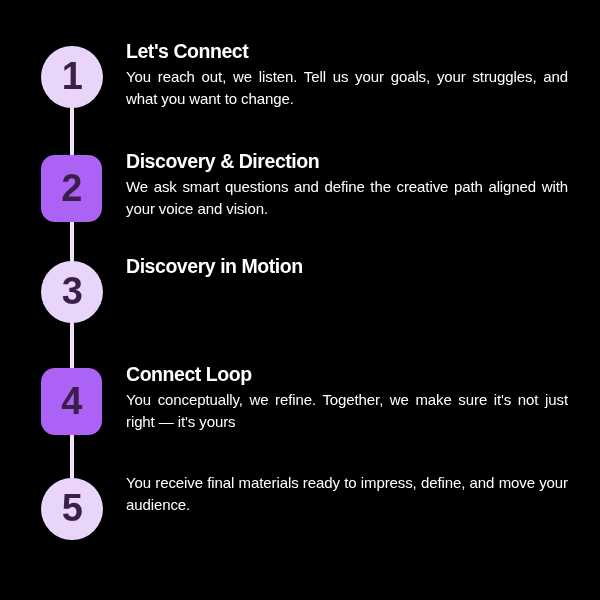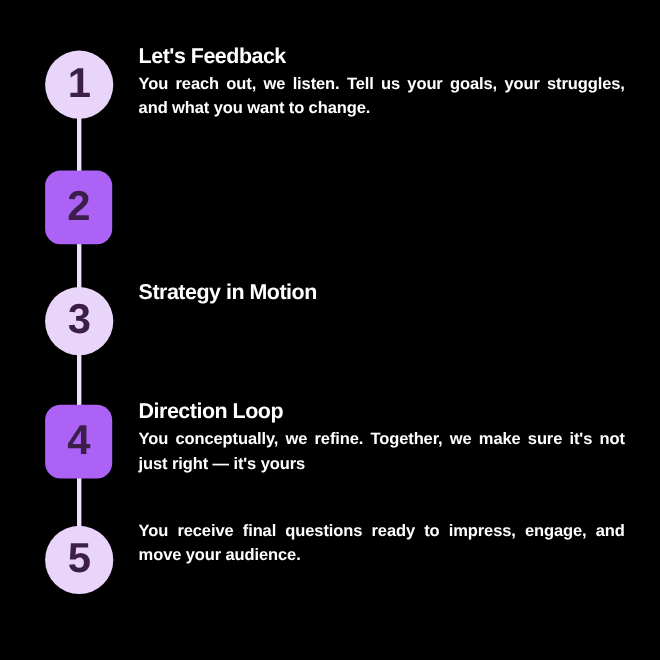--- a/index.html
+++ b/index.html
@@ -87,73 +87,77 @@
     font-size:19.5px;
     font-weight:bold;
     letter-spacing:-0.45px;
     line-height:1.15;
     margin:0 0 4px 0;
     white-space:nowrap;
   }
   .step-desc{
     color:#FFFFFF;
     font-size:15px;
-    font-weight:bold;
+    font-weight:normal;
     line-height:1.45;
     letter-spacing:-0.1px;
     text-align:justify;
     text-justify:inter-word;
     margin:0;
     white-space:pre-wrap;
   }
 </style>
 </head>
 <body>
 
 <div id="timeline">
 
   <div class="rail"></div>
 
   <div class="step step-1">
     <div class="badge circle">
       <span class="badge-num">1</span>
     </div>
     <div class="content">
-      <h3 class="step-title">Let's Feedback</h3>
+      <h3 class="step-title">Let's Connect</h3>
       <p class="step-desc">You reach out, we listen. Tell us your goals, your struggles, and what you want to change.</p>
     </div>
   </div>
 
   <div class="step step-2">
     <div class="badge square">
       <span class="badge-num">2</span>
     </div>
+    <div class="content">
+      <h3 class="step-title">Discovery &amp; Direction</h3>
+      <p class="step-desc">We ask smart questions and define the creative path aligned with your voice and vision.</p>
+    </div>
   </div>
 
   <div class="step step-3">
     <div class="badge circle">
       <span class="badge-num">3</span>
     </div>
     <div class="content">
-      <h3 class="step-title">Strategy in Motion</h3>
+      <h3 class="step-title">Discovery in Motion</h3>
     </div>
   </div>
 
   <div class="step step-4">
     <div class="badge square">
       <span class="badge-num">4</span>
     </div>
     <div class="content">
-      <h3 class="step-title">Direction Loop</h3>
+      <h3 class="step-title">Connect Loop</h3>
       <p class="step-desc">You conceptually, we refine. Together, we make sure it's not just right — it's yours</p>
     </div>
   </div>
 
   <div class="step step-5">
     <div class="badge circle">
       <span class="badge-num">5</span>
     </div>
     <div class="content">
-      <p class="step-desc">You receive final questions ready to impress, engage, and move your audience.</p>
+      <p class="step-desc">You receive final materials ready to impress, define, and move your audience.</p>
     </div>
   </div>
 
 </div>
 
 </body></html>

